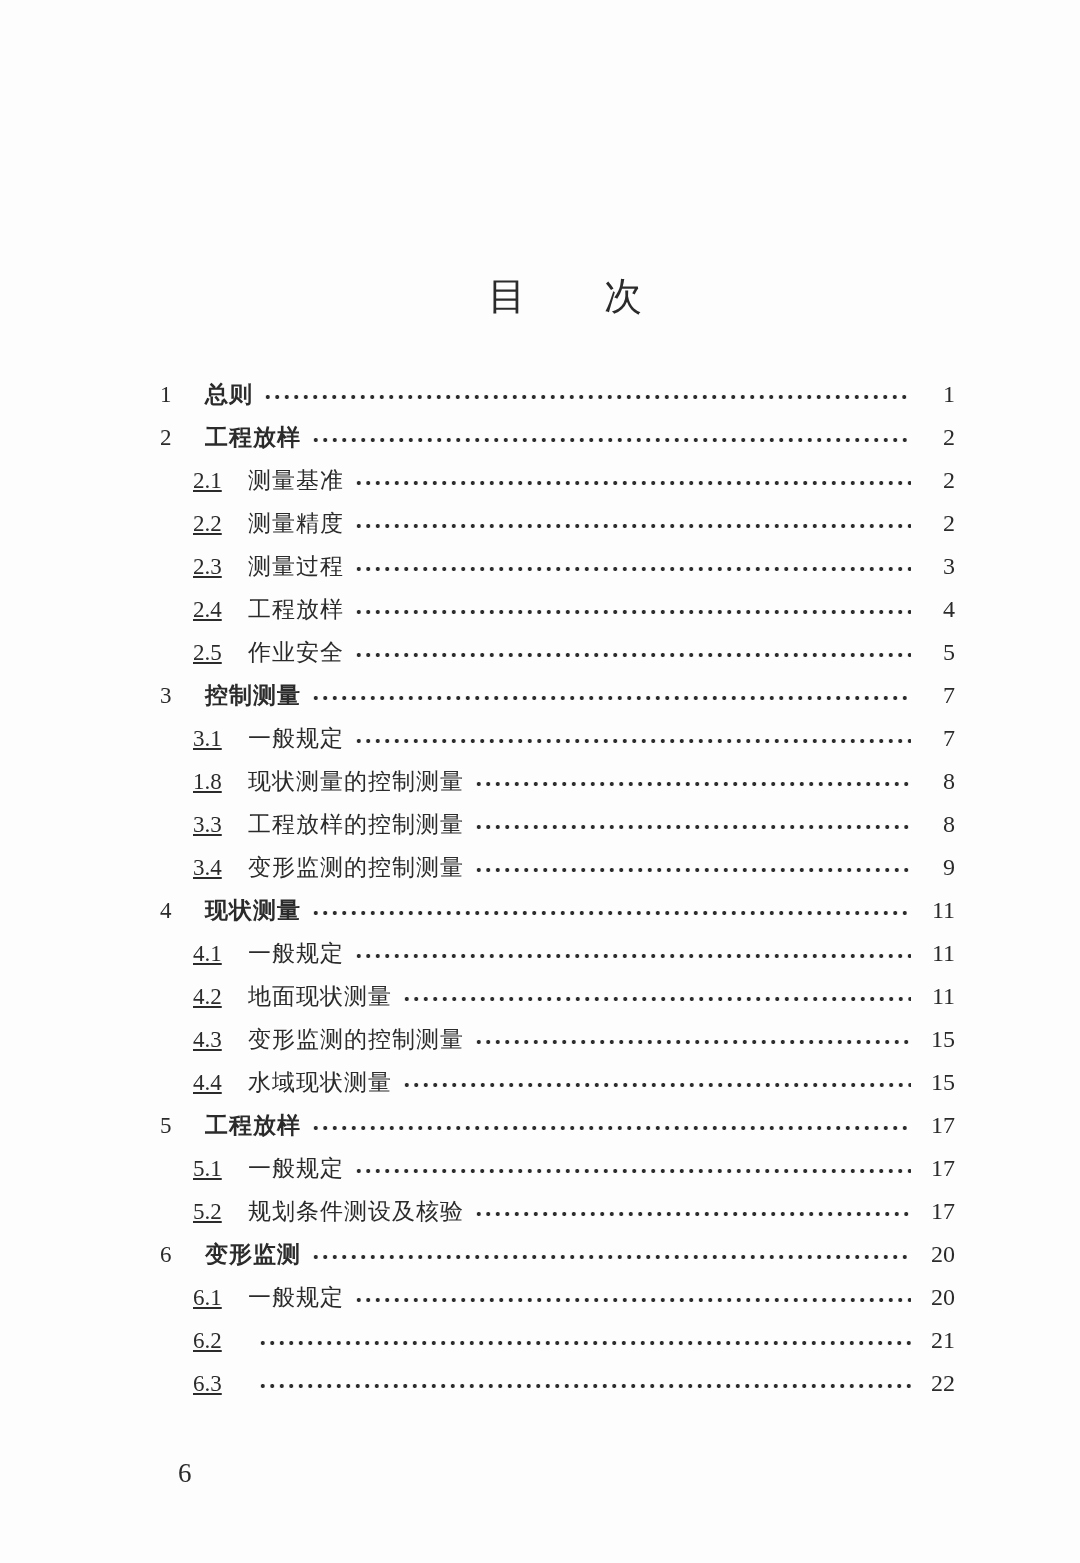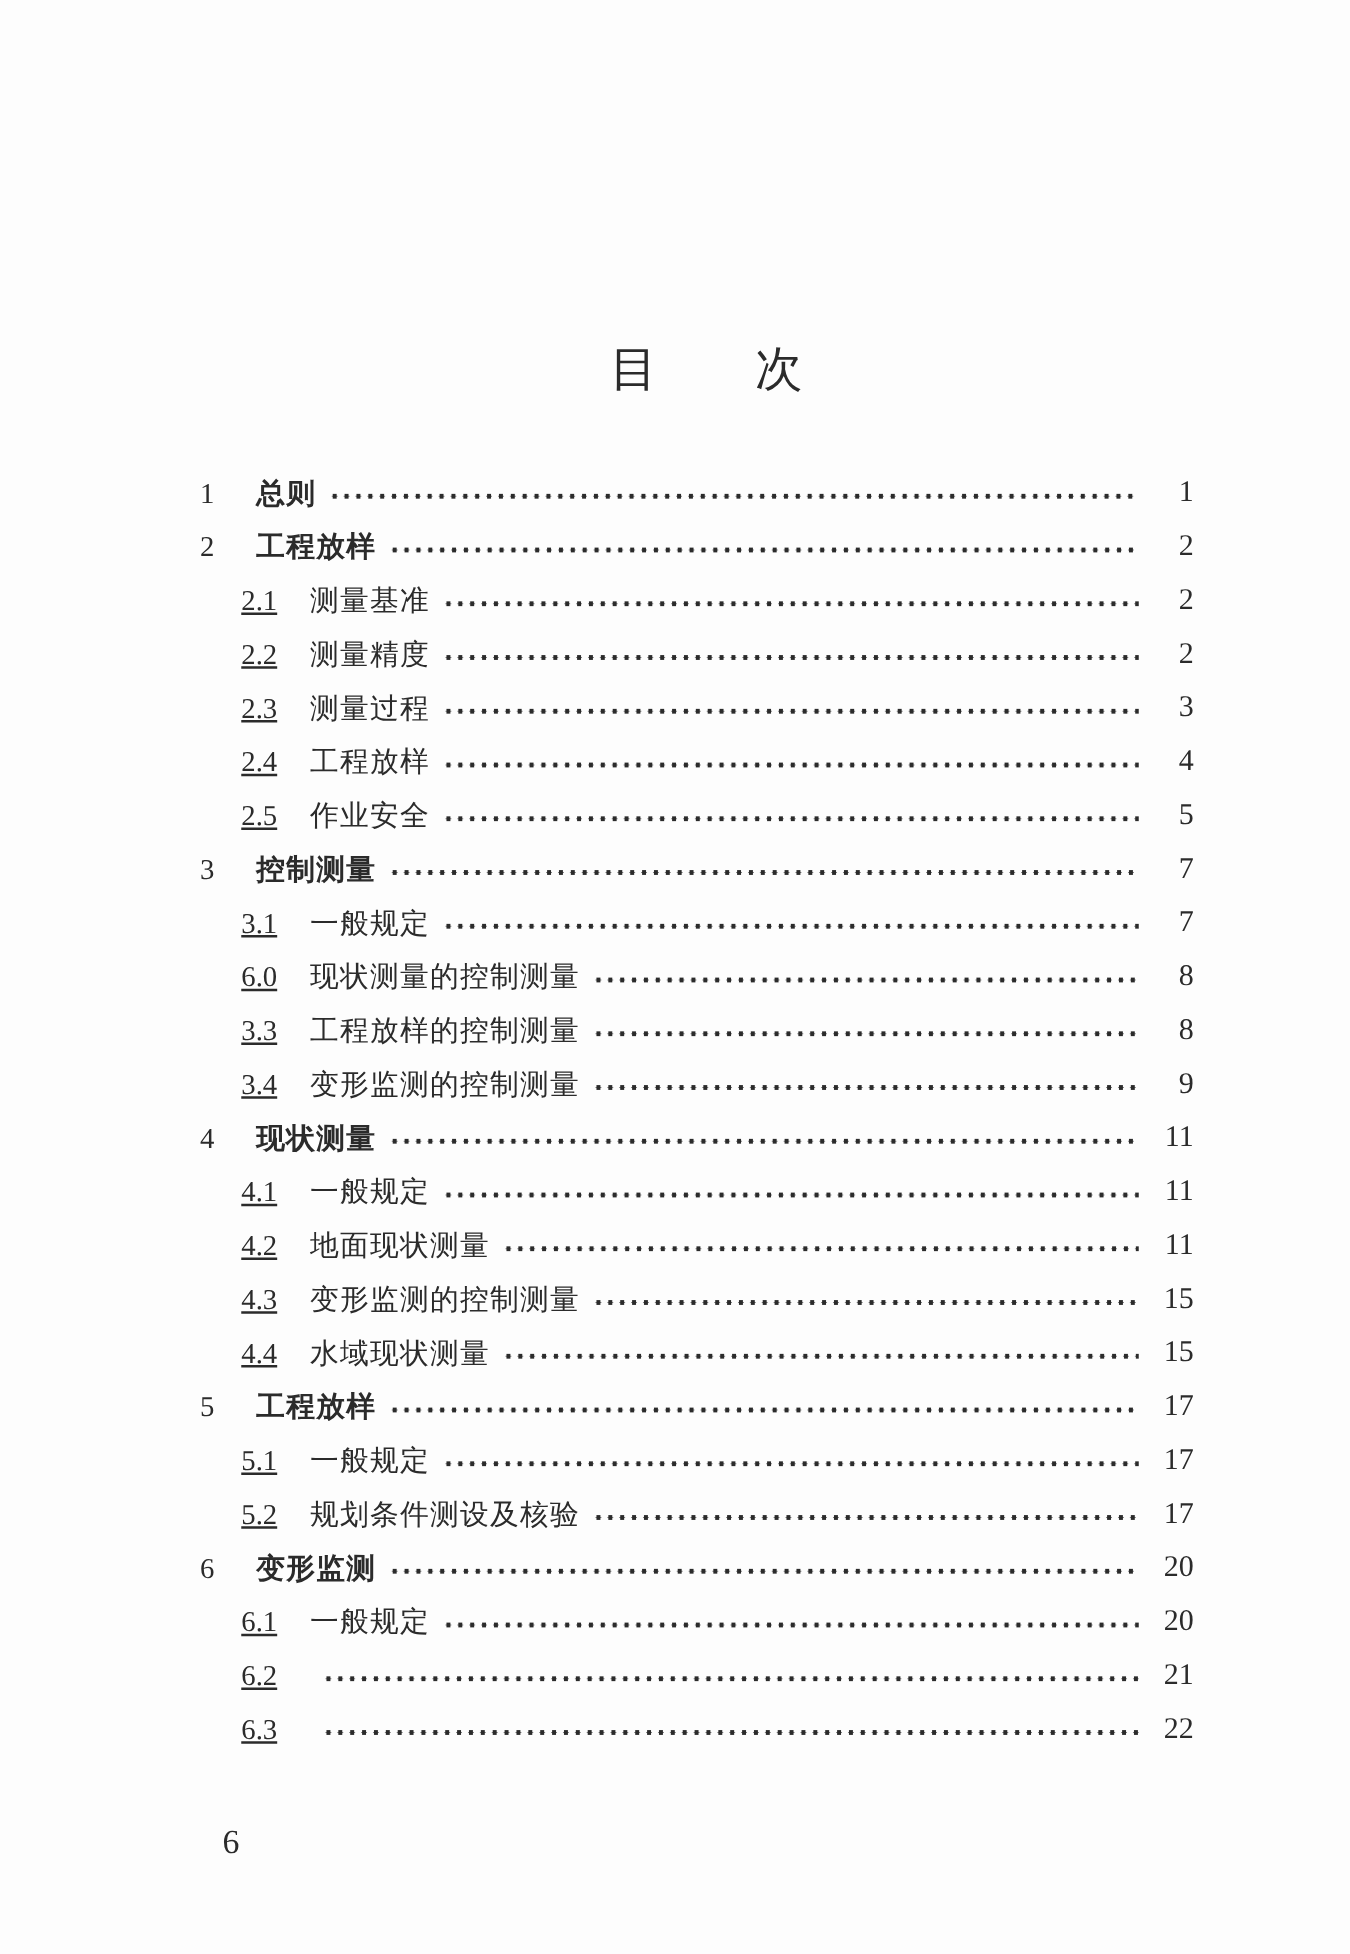--- a/index.html
+++ b/index.html
@@ -142,21 +142,21 @@
     <span class="dots"></span>
     <span class="pg">7</span>
   </div>
       <div class="row lvl2">
     <span class="num">3.1</span>
     <span class="label">一般规定</span>
     <span class="dots"></span>
     <span class="pg">7</span>
   </div>
       <div class="row lvl2">
-    <span class="num">6.0</span>
+    <span class="num">1.8</span>
     <span class="label">现状测量的控制测量</span>
     <span class="dots"></span>
     <span class="pg">8</span>
   </div>
       <div class="row lvl2">
     <span class="num">3.3</span>
     <span class="label">工程放样的控制测量</span>
     <span class="dots"></span>
     <span class="pg">8</span>
   </div>

